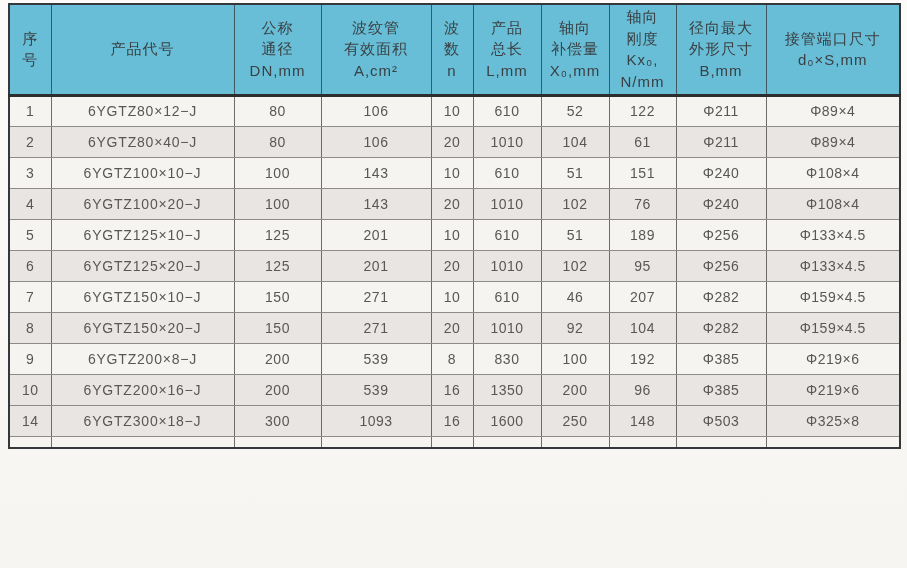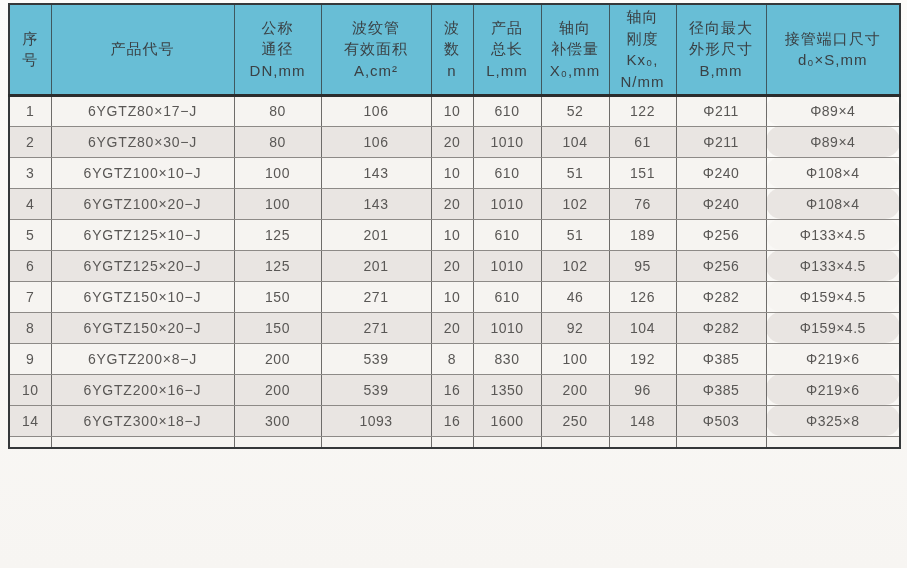--- a/index.html
+++ b/index.html
@@ -42,21 +42,21 @@
     font-size: 14px;
     color: #595755;
     text-align: center;
     vertical-align: middle;
     border-right: 1px solid #6e6c6a;
     border-bottom: 1px solid #8d8a87;
     letter-spacing: 0.5px;
     white-space: nowrap;
     overflow: hidden;
   }
-  tbody td:last-child { border-right: none; border-radius: 15px; }
+  tbody td:last-child { border-right: none; }
   tbody tr.odd  { background: #f6f4f1; }
   tbody tr.even { background: #e9e5e2; }
   tbody tr.partial td { height: 12px; background: #f6f4f1; border-bottom: none; }
   td.col-product-code { letter-spacing: 0.8px; }
 </style>
 </head>
 <body>
 
 <div class="scan-page">
   <table class="spec-table">
@@ -99,33 +99,33 @@
         <th>径向最大
 外形尺寸
 B,mm</th>
         <th>接管端口尺寸
 d₀×S,mm</th>
       </tr>
     </thead>
     <tbody>
         <tr class="odd">
     <td class="col-serial">1</td>
-    <td class="col-product-code">6YGTZ80×17−J</td>
+    <td class="col-product-code">6YGTZ80×12−J</td>
     <td class="col-nominal-diameter">80</td>
     <td class="col-effective-area">106</td>
     <td class="col-wave-count">10</td>
     <td class="col-total-length">610</td>
     <td class="col-axial-compensation">52</td>
     <td class="col-axial-stiffness">122</td>
     <td class="col-max-radial-dimension">Φ211</td>
     <td class="col-port-size">Φ89×4</td>
   </tr>
         <tr class="even">
     <td class="col-serial">2</td>
-    <td class="col-product-code">6YGTZ80×30−J</td>
+    <td class="col-product-code">6YGTZ80×40−J</td>
     <td class="col-nominal-diameter">80</td>
     <td class="col-effective-area">106</td>
     <td class="col-wave-count">20</td>
     <td class="col-total-length">1010</td>
     <td class="col-axial-compensation">104</td>
     <td class="col-axial-stiffness">61</td>
     <td class="col-max-radial-dimension">Φ211</td>
     <td class="col-port-size">Φ89×4</td>
   </tr>
         <tr class="odd">
@@ -177,21 +177,21 @@
     <td class="col-port-size">Φ133×4.5</td>
   </tr>
         <tr class="odd">
     <td class="col-serial">7</td>
     <td class="col-product-code">6YGTZ150×10−J</td>
     <td class="col-nominal-diameter">150</td>
     <td class="col-effective-area">271</td>
     <td class="col-wave-count">10</td>
     <td class="col-total-length">610</td>
     <td class="col-axial-compensation">46</td>
-    <td class="col-axial-stiffness">126</td>
+    <td class="col-axial-stiffness">207</td>
     <td class="col-max-radial-dimension">Φ282</td>
     <td class="col-port-size">Φ159×4.5</td>
   </tr>
         <tr class="even">
     <td class="col-serial">8</td>
     <td class="col-product-code">6YGTZ150×20−J</td>
     <td class="col-nominal-diameter">150</td>
     <td class="col-effective-area">271</td>
     <td class="col-wave-count">20</td>
     <td class="col-total-length">1010</td>

